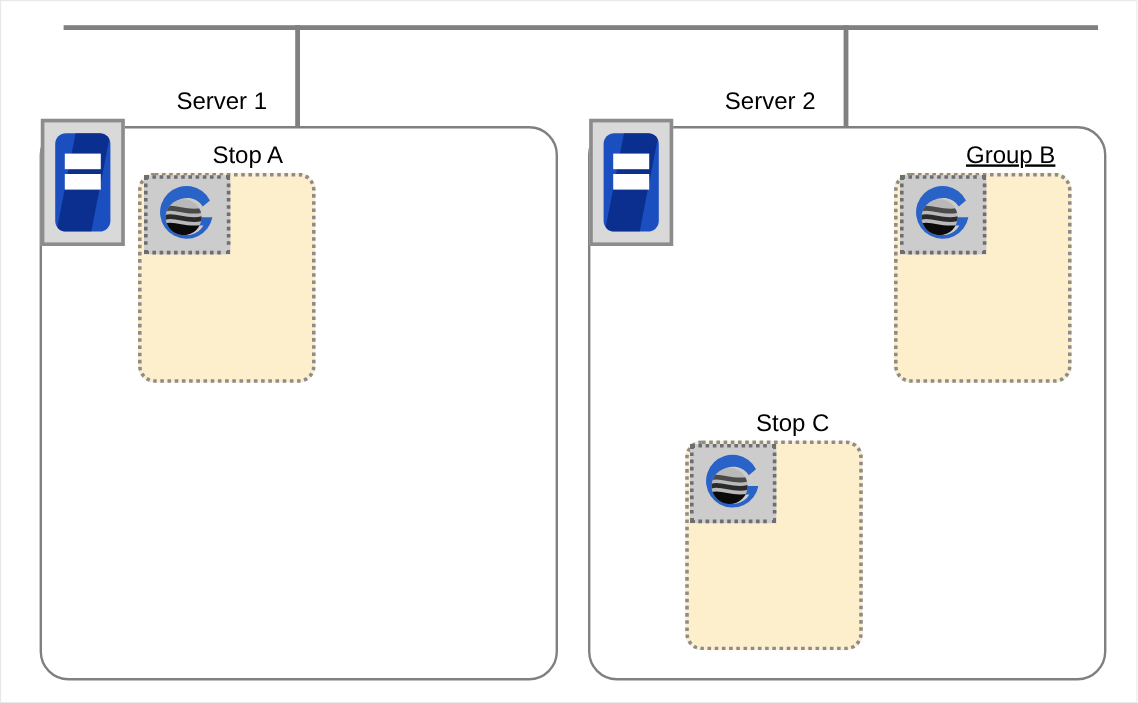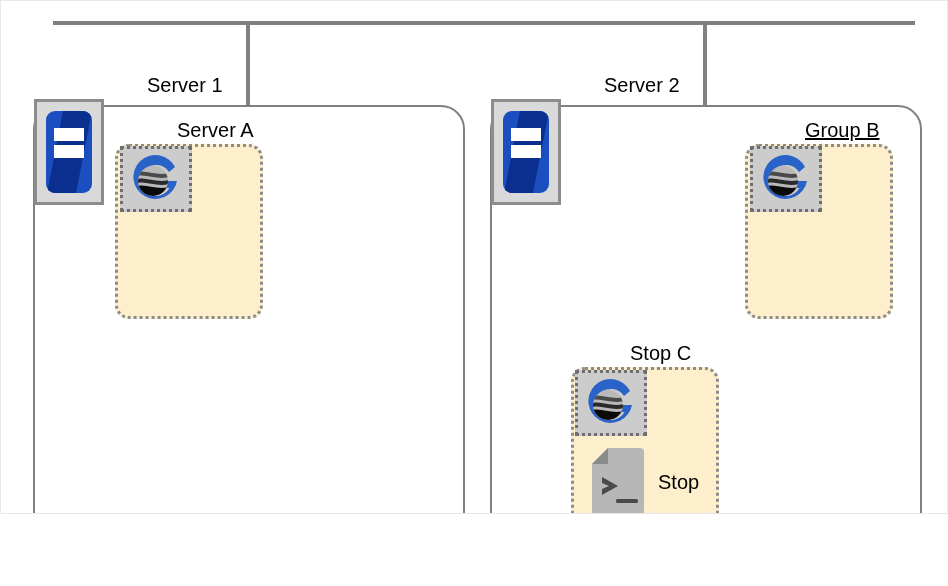--- a/index.html
+++ b/index.html
@@ -7,21 +7,21 @@
     padding: 0;
     background: #ffffff;
   }
   body {
     font-family: "Liberation Sans", sans-serif;
   }
 
   #canvas {
     position: relative;
     width: 948px;
-    height: 514px;
+    height: 586px;
     background: #ffffff;
     border: 1px solid #e8e8e8;
     box-sizing: border-box;
     overflow: hidden;
   }
 
   
   .rail-h {
     position: absolute;
     background: #808080;
@@ -154,21 +154,21 @@
 
   <div class="server-panel" style="left:32px; top:104px; width:432px; height:462px;"></div>
 
   <div class="server-icon" style="left:33px; top:98px;">
     <div class="blue-body">
       <div class="bar b1"></div>
       <div class="bar b2"></div>
     </div>
   </div>
 
-  <div class="group-label" style="left:176px; top:119px;">Server A</div>
+  <div class="group-label" style="left:176px; top:119px;">Stop A</div>
 
   <div class="group-box" style="left:114px; top:143px; width:148px; height:175px;"></div>
 
   <div class="gf-icon" style="left:119px; top:145px;">
     <svg width="60" height="56" viewBox="0 0 60 56" aria-hidden="true">
 
       <path d="M49 16 A22 22 0 1 0 51 30 L33 30 L33 37 L43.5 37
                A15.5 15.5 0 1 1 43 21 Z" fill="#2a63c8"></path>
 
       <circle cx="27" cy="30" r="15" fill="#b9b9b9"></circle>
@@ -227,30 +227,14 @@
         <circle cx="27" cy="30" r="15"></circle>
       </clipPath>
       <g clip-path="url(#globeclip3)">
         <path d="M10 22 C18 17, 32 27, 46 21 L46 25 C32 31, 18 21, 10 26 Z" fill="#4a4a4a"></path>
         <path d="M10 29 C18 24, 32 34, 46 28 L46 32 C32 38, 18 28, 10 33 Z" fill="#2a2a2a"></path>
         <path d="M10 36 C18 31, 32 41, 46 35 L46 48 L10 48 Z" fill="#0a0a0a"></path>
       </g>
     </svg>
   </div>
 
-  <div class="script-item" style="left:589px; top:446px;">
-    <span>
-      <svg width="56" height="70" viewBox="0 0 56 70" aria-hidden="true">
-
-        <path d="M18 1 L50 1 A4 4 0 0 1 54 5 L54 64 A4 4 0 0 1 50 68
-                 L6 68 A4 4 0 0 1 2 64 L2 17 Z" fill="#b7b7b7"></path>
-
-        <path d="M18 1 L2 17 L18 17 Z" fill="#8a8a8a"></path>
-
-        <path d="M12 30 L28 39 L12 48 L12 42 L19 39 L12 36 Z" fill="#4a4a4a"></path>
-
-        <rect x="26" y="52" width="22" height="4" rx="1.5" fill="#4a4a4a"></rect>
-      </svg>
-    </span>
-    <span class="script-label">Stop</span>
-  </div>
 
 </div>
 
 </body></html>

